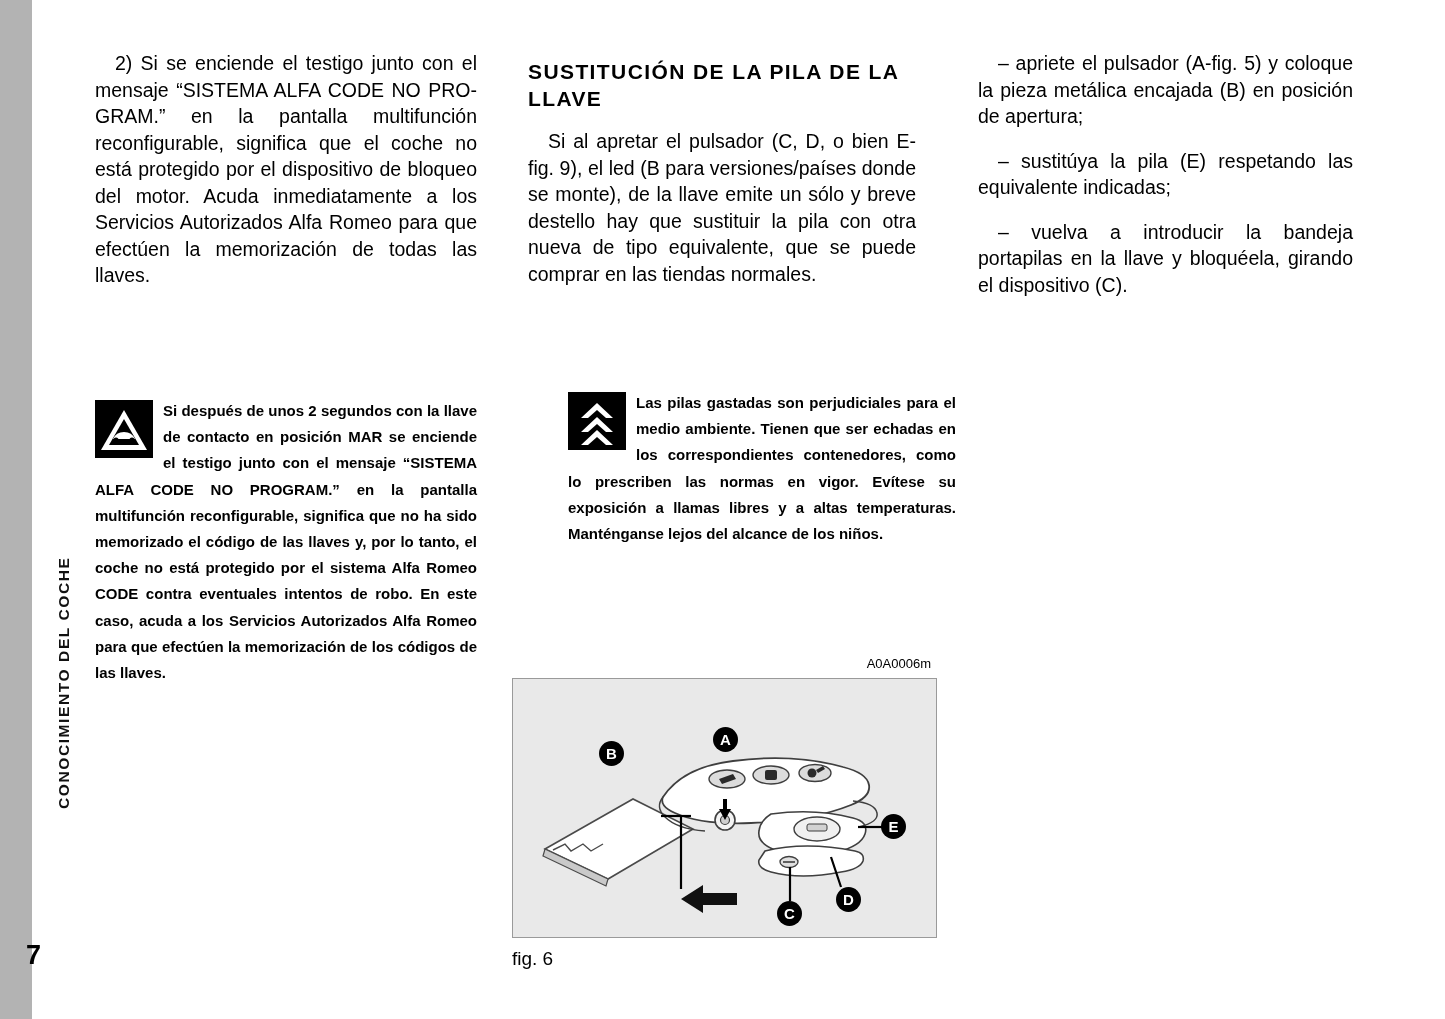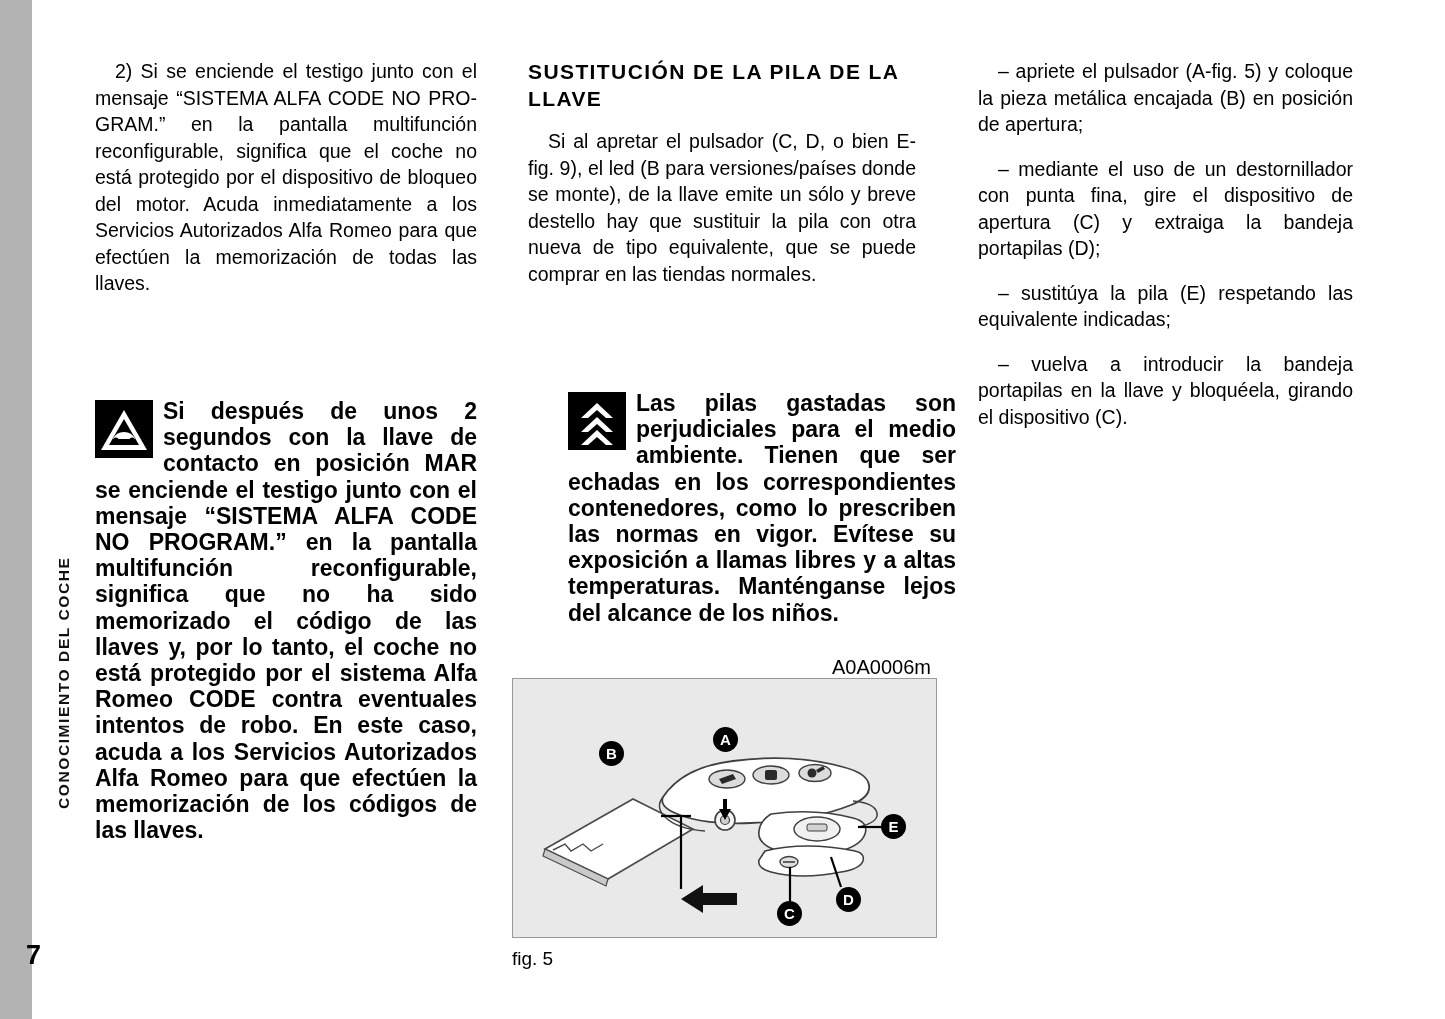--- a/index.html
+++ b/index.html
@@ -64,39 +64,39 @@
     top: 50px;
   }
   #col1 { left: 95px;  width: 382px; }
   #col2 { left: 528px; width: 388px; }
   #col3 { left: 978px; width: 375px; }
 
   .body-p {
     font-size: 19.5px;
     line-height: 26.5px;
     text-align: justify;
-    margin: 8px 0 18px 0;
+    margin: 0 0 18px 0;
     font-family: "Liberation Sans", sans-serif;
     font-stretch: condensed;
   }
   .indent { text-indent: 20px; }
 
   h2.section-title {
     font-size: 21px;
     line-height: 27px;
     font-weight: bold;
     letter-spacing: 1.4px;
     margin: 8px 0 16px 0;
     text-transform: uppercase;
   }
 
   
   .warn-block {
     position: relative;
-    font-size: 23px;
+    font-size: 15px;
     line-height: 26.2px;
     font-weight: bold;
     text-align: justify;
   }
   .warn-icon {
     float: left;
     width: 58px;
     height: 58px;
     margin: 2px 10px 2px 0;
     background: #000;
@@ -112,21 +112,21 @@
   #figure-wrap {
     position: absolute;
     left: 512px;
     top: 678px;
     width: 423px;
   }
   #figure-code {
     position: absolute;
     right: 4px;
     top: -22px;
-    font-size: 20px;
+    font-size: 13px;
     color: #000;
   }
   #figure-box {
     width: 423px;
     height: 258px;
     background: #e9e9e9;
     border: 1px solid #9a9a9a;
     position: relative;
     overflow: hidden;
   }
@@ -240,21 +240,20 @@
       <line x1="277" y1="188" x2="277" y2="222" stroke="#000" stroke-width="2.2"></line>
       <line x1="318" y1="178" x2="328" y2="208" stroke="#000" stroke-width="2.2"></line>
     </svg>
 
     <div class="cal-lbl" style="left:200px; top:48px;">A</div>
     <div class="cal-lbl" style="left:86px;  top:62px;">B</div>
     <div class="cal-lbl" style="left:264px; top:222px;">C</div>
     <div class="cal-lbl" style="left:323px; top:208px;">D</div>
     <div class="cal-lbl" style="left:368px; top:135px;">E</div>
   </div>
-  <div id="figure-caption">fig. 5</div>
+  <div id="figure-caption">fig. 6</div>
 </div>
 
 <div class="col" id="col3">
   <p class="body-p indent">– apriete el pulsador (A-fig. 5) y coloque la pieza metálica encajada (B) en posición de apertura;</p>
-  <p class="body-p indent">– mediante el uso de un destornillador con punta fina, gire el dispositivo de apertura (C) y extraiga la bandeja portapilas (D);</p>
   <p class="body-p indent">– sustitúya la pila (E) respetando las equivalente indicadas;</p>
   <p class="body-p indent">– vuelva a introducir la bandeja portapilas en la llave y bloquéela, girando el dispositivo (C).</p>
 </div>
 
 </body></html>

